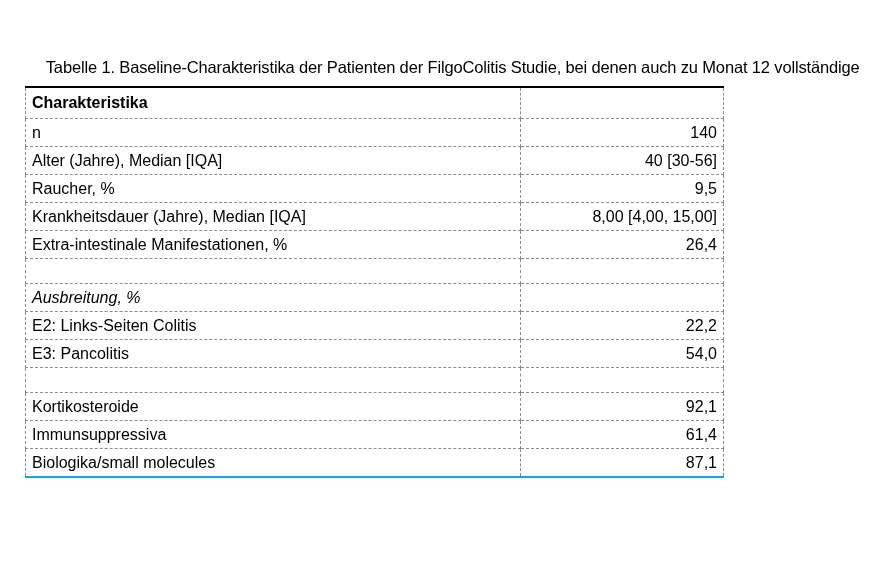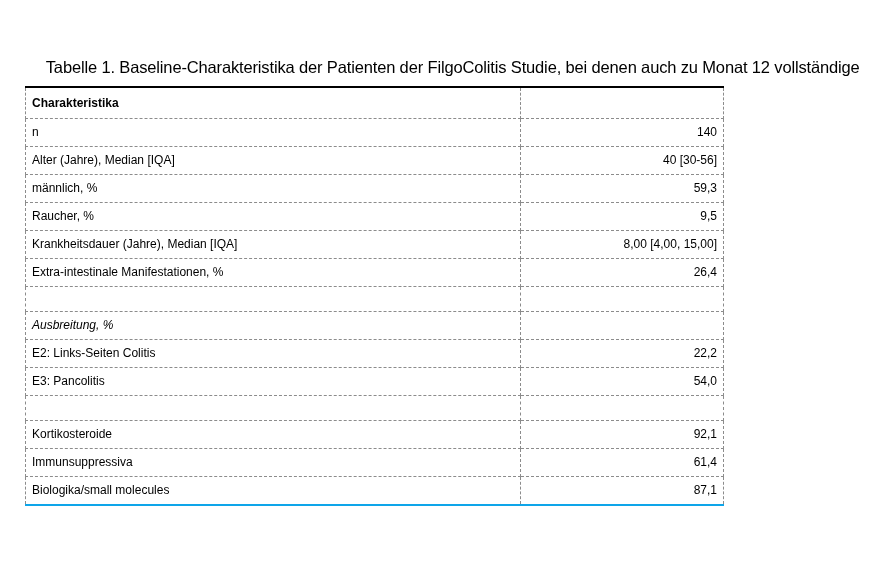--- a/index.html
+++ b/index.html
@@ -43,21 +43,21 @@
   .table-wrap {
     position: absolute;
     left: 25px;
     top: 86px;
     width: 698px;
   }
   table.tbl {
     width: 698px;
     border-collapse: collapse;
     table-layout: fixed;
-    font-size: 12px;
+    font-size: 16px;
     background: #ffffff;
   }
   table.tbl col.c-name { width: 495px; }
   table.tbl col.c-val  { width: 203px; }
 
   table.tbl td {
     border-left: 1px dashed #8c8c8c;
     border-right: 1px dashed #8c8c8c;
     border-bottom: 1px dashed #8c8c8c;
     padding: 0 6px;
@@ -118,24 +118,20 @@
           </tr>
           <tr>
             <td class="name">n</td>
             <td class="val">140</td>
           </tr>
           <tr>
             <td class="name">Alter (Jahre), Median [IQA]</td>
             <td class="val">40 [30-56]</td>
           </tr>
           <tr>
-            <td class="name">männlich, %</td>
-            <td class="val">59,3</td>
-          </tr>
-          <tr>
             <td class="name">Raucher, %</td>
             <td class="val">9,5</td>
           </tr>
           <tr>
             <td class="name">Krankheitsdauer (Jahre), Median [IQA]</td>
             <td class="val">8,00 [4,00, 15,00]</td>
           </tr>
           <tr>
             <td class="name">Extra-intestinale Manifestationen, %</td>
             <td class="val">26,4</td>

